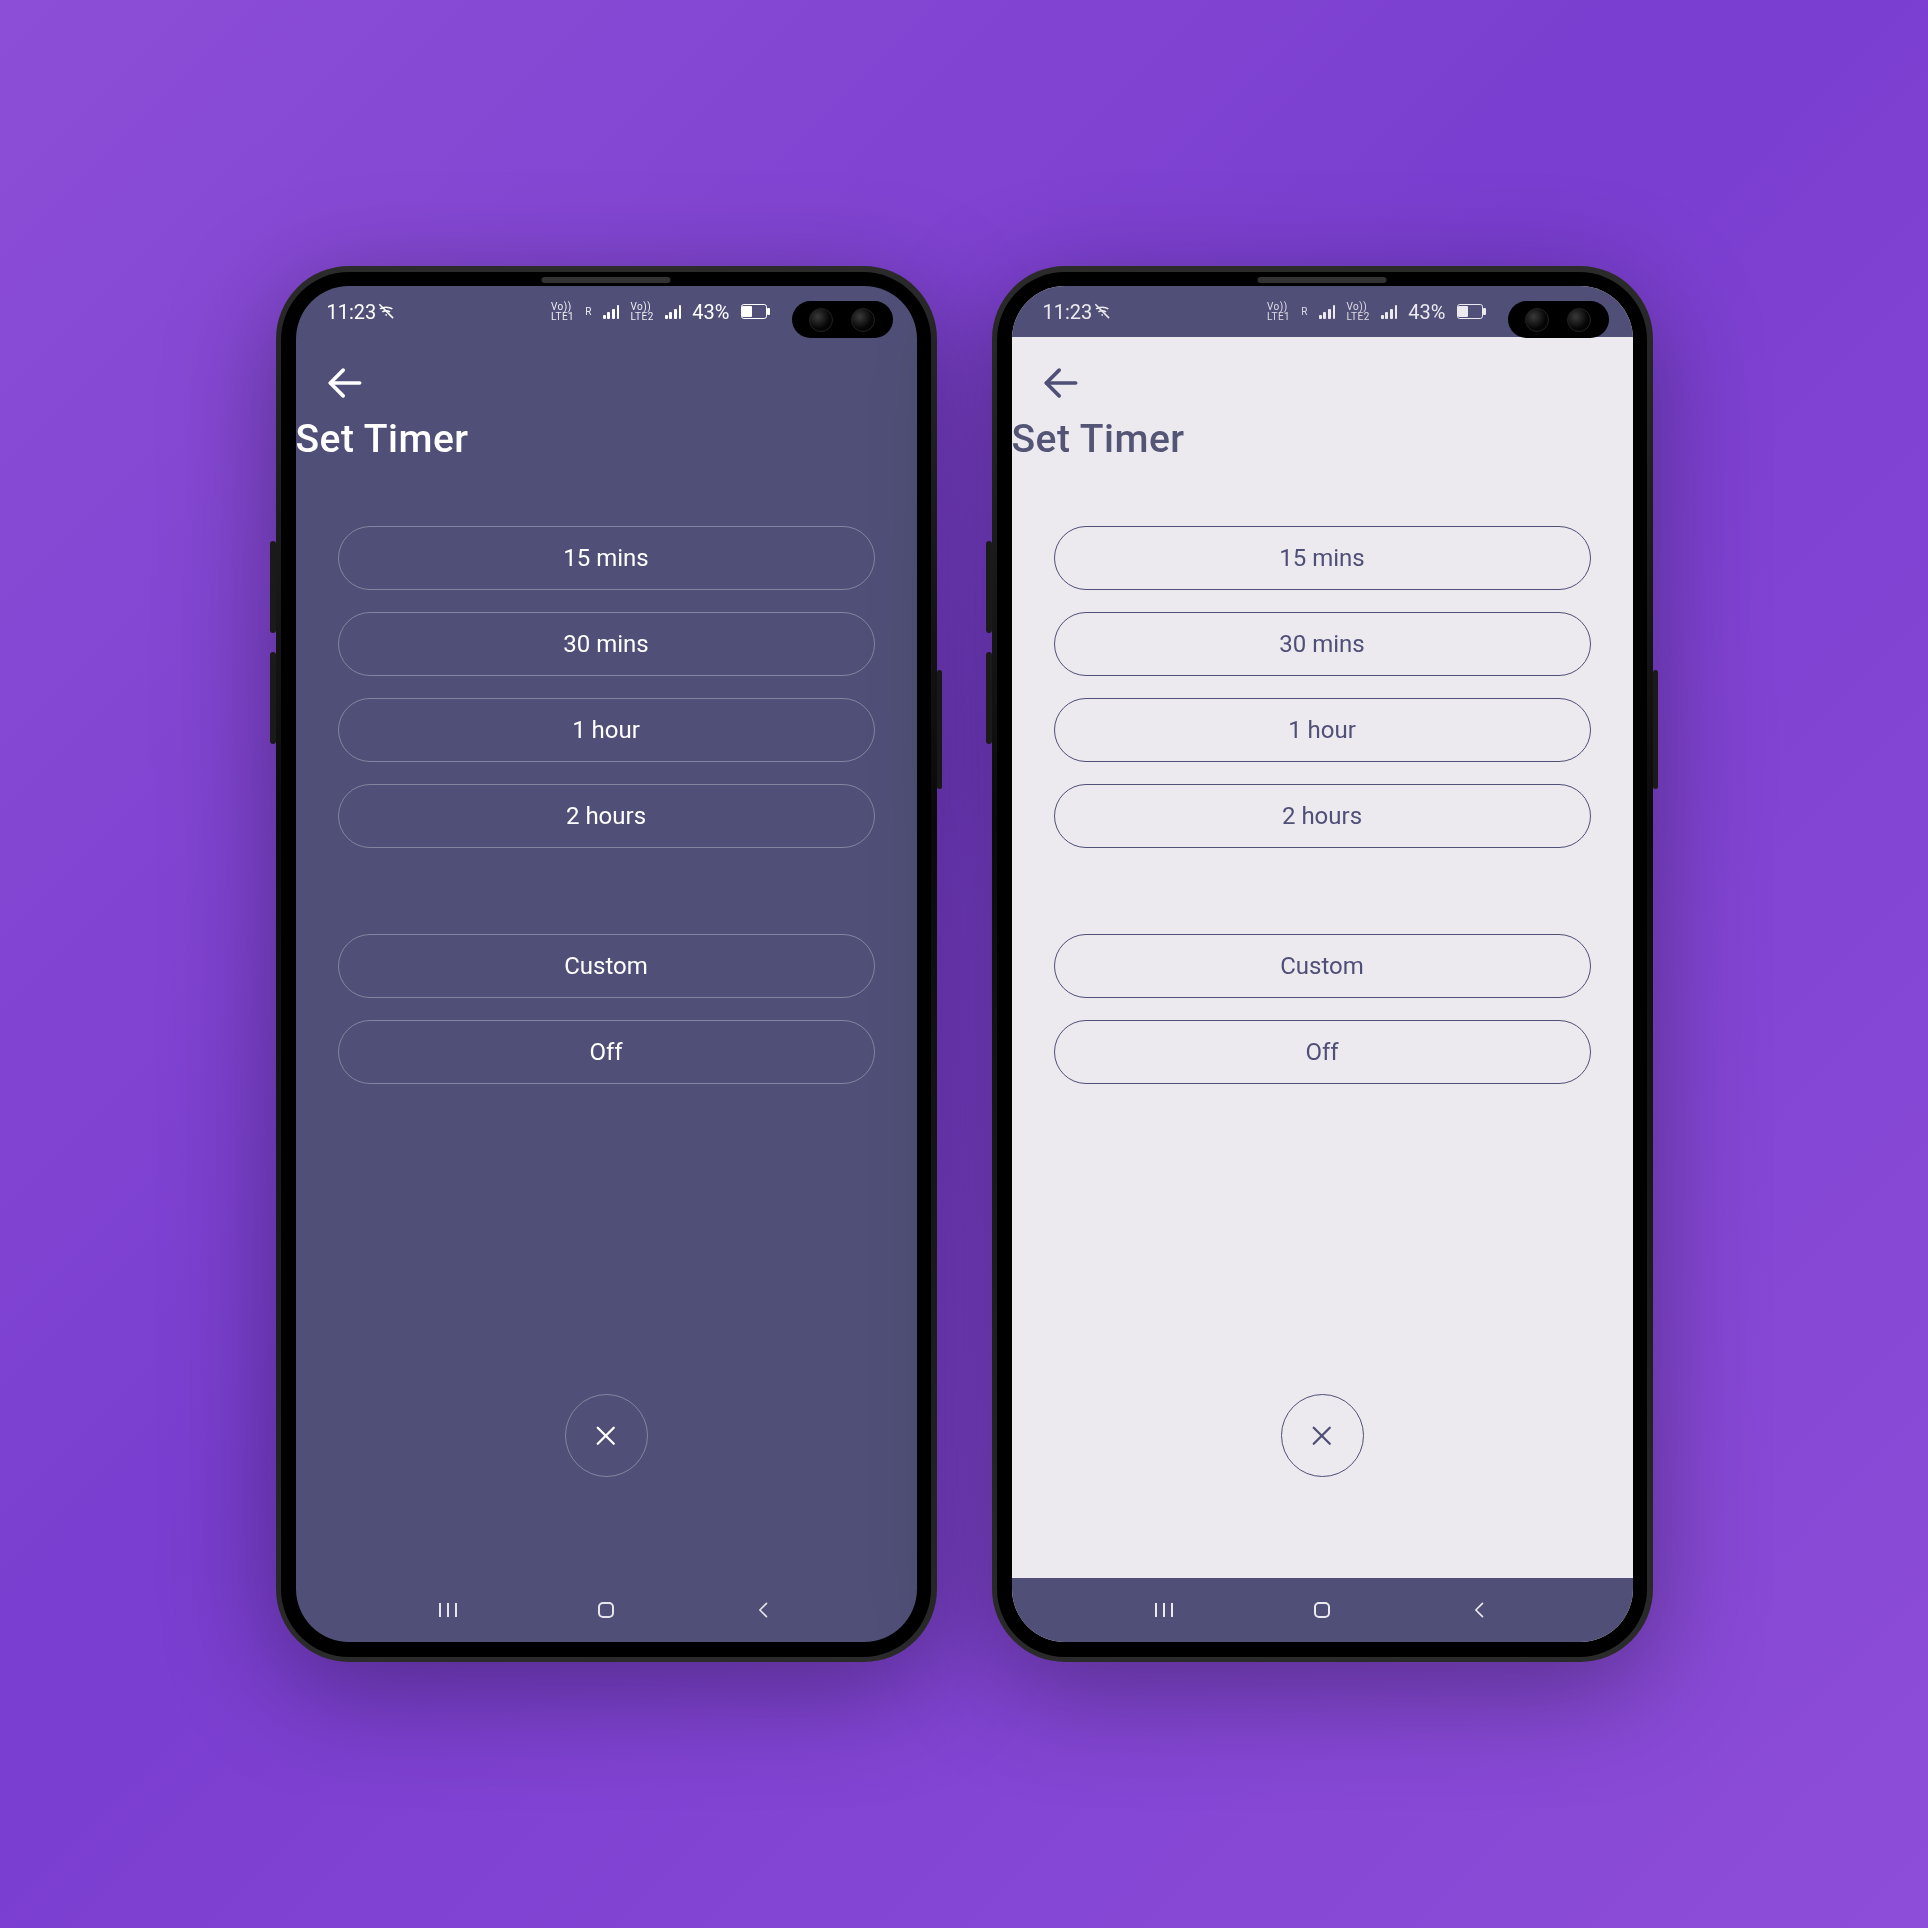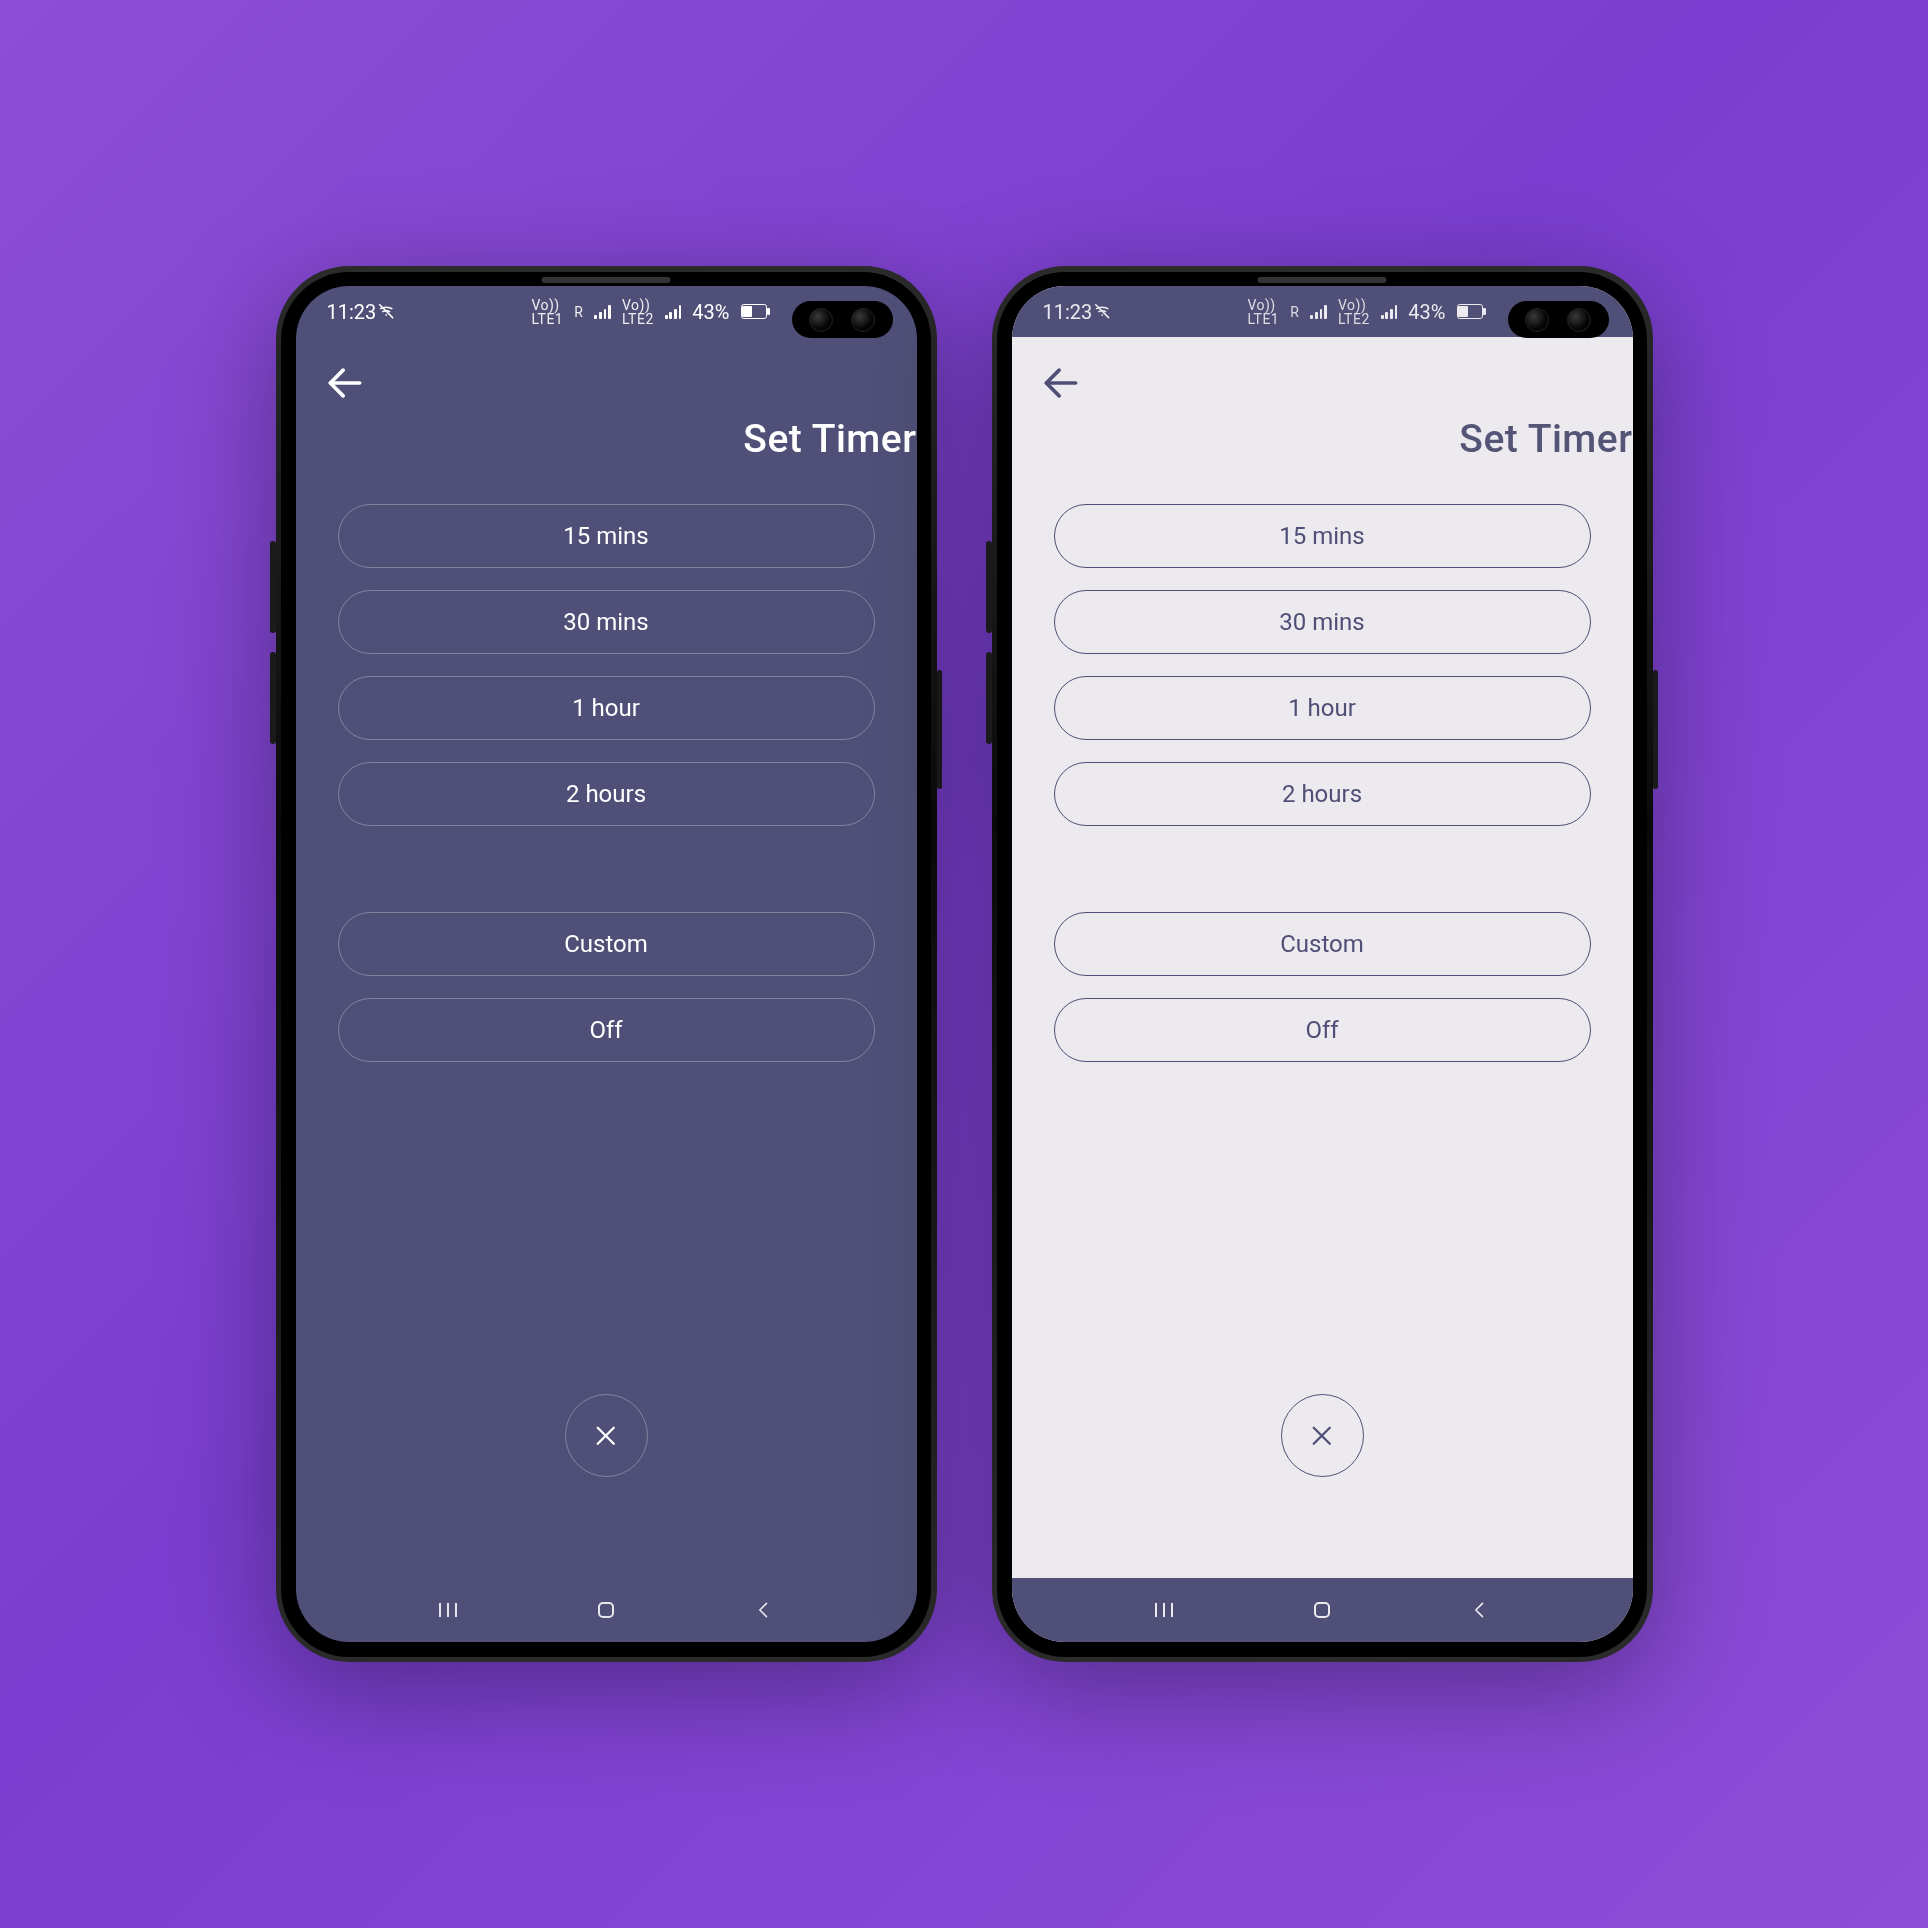--- a/index.html
+++ b/index.html
@@ -67,40 +67,40 @@
   
   .statusbar {
     height:51px;
     display:flex; align-items:center; justify-content:space-between;
     padding:0 31px 0 31px;
     font-size:20px;
   }
   .app.light .statusbar { background:#4f4f77; color:#eceaee; }
   .statusbar .left { display:flex; gap:1px; align-items:center; }
   .statusbar .right { display:flex; gap:11px; align-items:center; padding-right:119px; }
-  .statusbar .right .mini { font-size:14px; line-height:1; letter-spacing:0.5px; opacity:.9; }
+  .statusbar .right .mini { font-size:10px; line-height:1; letter-spacing:0.5px; opacity:.9; }
   .statusbar .right .col { display:flex; flex-direction:column; align-items:flex-start; }
   .statusbar .battcap { width:26px; height:14.7px; border:1.4px solid currentColor; border-radius:2.8px; position:relative; }
   .statusbar .battcap::after { content:""; position:absolute; right:-4.6px; top:2.8px; width:2.8px; height:7.3px; background:currentColor; border-radius:0.9px; }
   .statusbar .battcap .fill { position:absolute; left:0.9px; top:0.9px; bottom:0.9px; width:40%; background:currentColor; border-radius:0.9px; }
 
   .bars { display:inline-flex; align-items:flex-end; gap:1.8px; height:14.7px; }
   .bars span { width:2.8px; background:currentColor; border-radius:0.9px; }
   .bars span:nth-child(1){height:3.7px} .bars span:nth-child(2){height:6.4px}
   .bars span:nth-child(3){height:10px}.bars span:nth-child(4){height:13.8px}
 
   
   .back-row { padding:24px 27.5px 5.5px 27.5px; }
   .title {
-    text-align:right;
+    text-align:left;
     font-size:39px;
     font-weight:500;
     letter-spacing:0.5px;
     margin-top:1.8px;
-    margin-bottom:42px;
+    margin-bottom:64px;
   }
   .app.light .title { color:#545477; }
 
   .options { display:flex; flex-direction:column; gap:22px; padding:0 42px; }
   .options .spacer { height:42px; }
 
   .pill {
     width:100%;
     height:64px;
     border-radius:55px;

